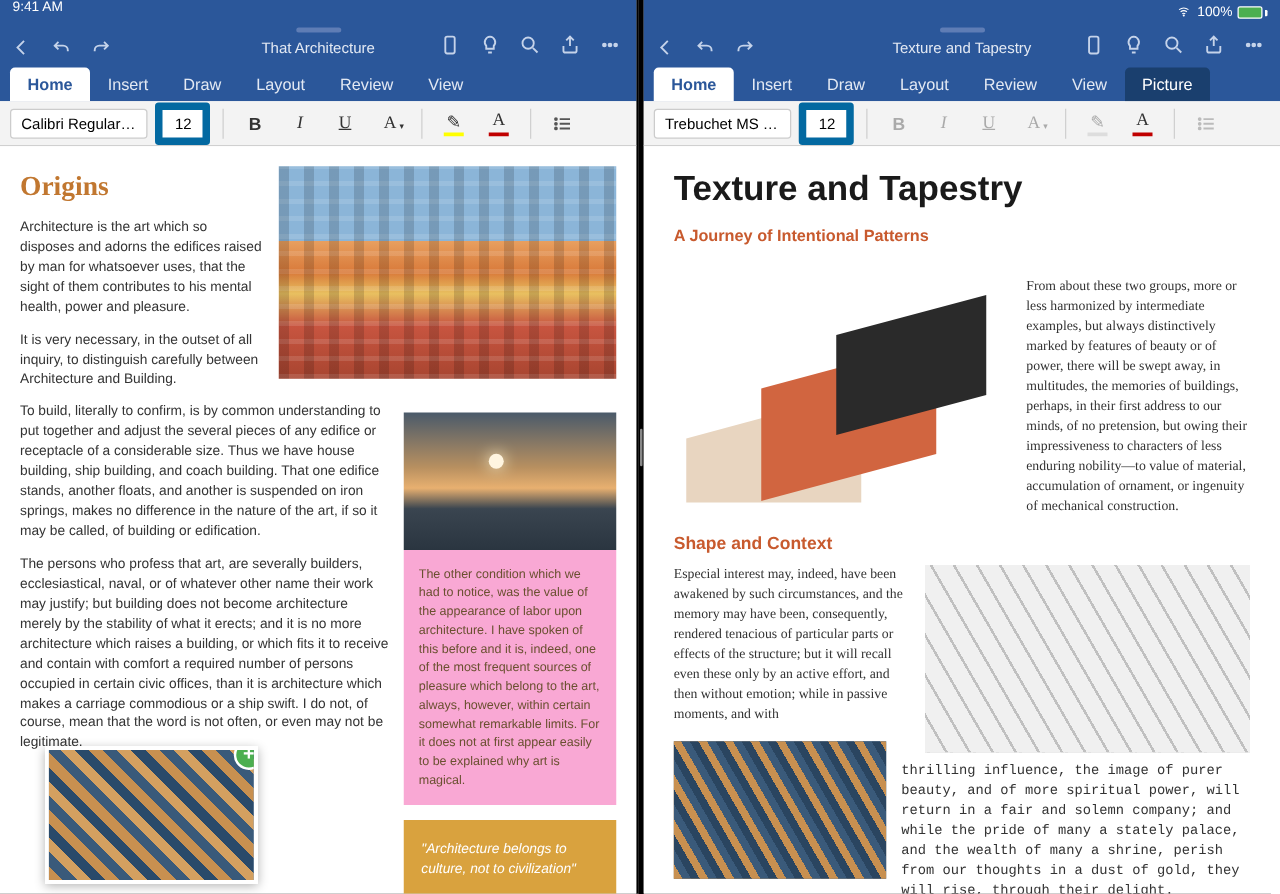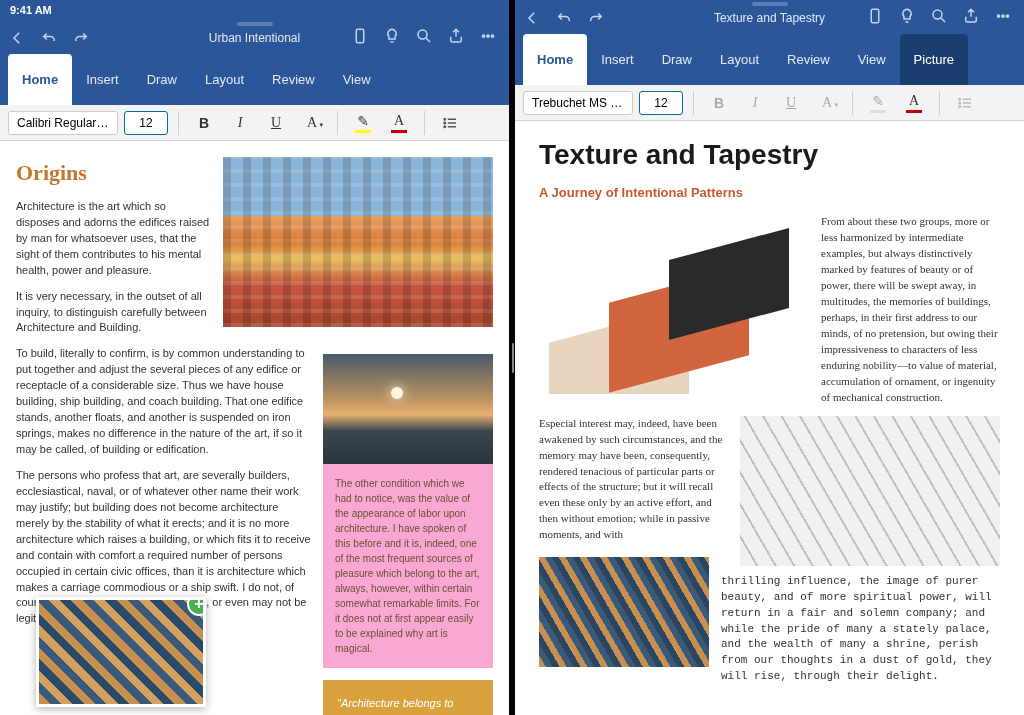--- a/index.html
+++ b/index.html
@@ -1,36 +1,36 @@
 <!DOCTYPE html>
 <html><head>
 <meta charset="utf-8">
 <style>
 *{margin:0;padding:0;box-sizing:border-box;font-family:-apple-system,BlinkMacSystemFont,"Segoe UI",sans-serif}
 body{width:1024px;height:715px;overflow:hidden;display:flex;background:#000}
 .pane{flex:1;display:flex;flex-direction:column;background:#fff;position:relative}
 .pane-left{border-right:2px solid #000}
 .divider{width:4px;background:#000;position:relative}
 .divider::after{content:"";position:absolute;left:1px;top:50%;width:2px;height:30px;background:#888;border-radius:1px;transform:translateY(-50%)}
-.status-bar{height:20px;background:#2b579a;color:#fff;display:flex;align-items:center;padding:0 10px;font-size:11px;font-weight:700;justify-content:space-between}
+.status-bar{height:20px;background:#2b579a;color:#fff;display:flex;padding:0 10px;font-size:11px;font-weight:400;justify-content:space-between}
 .status-right{display:flex;align-items:center;gap:4px}
 .header{background:#2b579a;color:#fff;padding:4px 8px 0}
 .title-row{display:flex;align-items:center;height:28px;position:relative}
 .title-row .doc-title{position:absolute;left:50%;transform:translateX(-50%);font-size:12px;color:#e3e9f3}
 .handle{position:absolute;left:50%;transform:translateX(-50%);top:-2px;width:36px;height:4px;background:#5f7db5;border-radius:2px}
 .nav-icons{display:flex;gap:14px;align-items:center}
 .nav-icons .icon{width:18px;height:18px;display:flex;align-items:center;justify-content:center}
 .tool-icons{display:flex;gap:14px;align-items:center;position:absolute;right:4px}
 .ribbon-tabs{display:flex;gap:0;margin-top:2px}
-.tab{padding:18px 14px;font-size:13px;color:#e3e9f3;cursor:pointer;border-radius:4px 4px 0 0}
+.tab{padding:6px 14px;font-size:13px;color:#e3e9f3;cursor:pointer;border-radius:4px 4px 0 0}
 .tab.active{background:#fff;color:#2b579a;font-weight:600}
 .tab.picture{background:#1a3f6e;color:#fff;margin-left:0}
 .fmt-bar{height:36px;background:#f3f3f3;border-bottom:1px solid #d0d0d0;display:flex;align-items:center;padding:0 8px;gap:6px}
 .font-box{background:#fff;border:1px solid #ccc;border-radius:3px;padding:4px 8px;font-size:12px;width:110px;overflow:hidden;white-space:nowrap;text-overflow:ellipsis}
-.size-box{background:#fff;border:1px solid #0369a1;border-radius:3px;padding:4px 10px;font-size:12px;width:44px;text-align:center}
+.size-box{background:#fff;border:6px solid #0369a1;border-radius:3px;padding:4px 10px;font-size:12px;width:44px;text-align:center}
 .fmt-sep{width:1px;height:24px;background:#d0d0d0;margin:0 4px}
 .fmt-btn{width:30px;height:28px;display:flex;align-items:center;justify-content:center;font-size:14px;color:#333;cursor:pointer;border-radius:3px}
 .fmt-btn.bold{font-weight:800}
 .fmt-btn.italic{font-style:italic;font-family:serif}
 .fmt-btn.underline{text-decoration:underline;font-family:serif}
 .fmt-btn .font-a{font-family:serif;position:relative}
 .fmt-btn .sub{font-size:7px;position:absolute;right:-6px;bottom:2px}
 .color-bar{width:16px;height:3px;margin-top:1px}
 .highlight-btn{display:flex;flex-direction:column;align-items:center}
 .fontcolor-btn{display:flex;flex-direction:column;align-items:center}
@@ -45,21 +45,21 @@
 .img-sunset{height:110px;background:linear-gradient(#4a5a6a 0%,#b89060 40%,#e8b070 55%,#3a4550 70%,#2a3540 100%);position:relative}
 .img-sunset::after{content:"";position:absolute;left:40%;top:30%;width:12px;height:12px;background:#fff5e0;border-radius:50%;box-shadow:0 0 12px #fff5d0}
 .caption-box{background:#f9a8d4;padding:12px;font-size:10px;line-height:1.5;color:#6a5030}
 .quote-box{background:#d9a23e;color:#fff;padding:16px 14px;margin-top:12px;font-style:italic;font-size:11px}
 .img-geom{width:170px;height:110px;position:absolute;left:36px;bottom:8px;background:linear-gradient(135deg,#3a5a7a 0%,#4a6a8a 100%);border:3px solid #fff;box-shadow:0 2px 8px rgba(0,0,0,0.3);overflow:hidden}
 .img-geom::before{content:"";position:absolute;inset:0;background:repeating-linear-gradient(45deg,#c89050 0 8px,#3a5a7a 8px 16px,#d4a060 16px 24px,#2a4a6a 24px 32px)}
 .add-badge{position:absolute;right:-8px;top:-8px;width:24px;height:24px;background:#4caf50;border-radius:50%;color:#fff;display:flex;align-items:center;justify-content:center;font-size:16px;font-weight:bold;border:2px solid #fff}
 
 .doc-right .doc-inner{padding:14px 24px}
 .r-title{font-size:28px;font-weight:700;color:#1a1a1a;margin-bottom:8px}
-.r-sub{font-size:13px;font-weight:700;color:#c85a2e;margin-bottom:12px}
+.r-sub{font-size:13px;font-weight:700;color:#c85a2e;margin-bottom:24px}
 .r-img-abstract{width:270px;height:180px;float:left;margin:0 12px 10px 0;background:#fff;position:relative;overflow:hidden}
 .r-img-abstract .shape1{position:absolute;right:20px;top:30px;width:120px;height:80px;background:#2a2a2a;transform:skewY(-15deg)}
 .r-img-abstract .shape2{position:absolute;right:60px;top:70px;width:140px;height:90px;background:#d16540;transform:skewY(-15deg)}
 .r-img-abstract .shape3{position:absolute;right:120px;top:110px;width:140px;height:90px;background:#e8d5c0;transform:skewY(-15deg)}
 .r-section{font-size:14px;font-weight:700;color:#c85a2e;margin:10px 0 8px;clear:left}
 .r-img-tri{width:260px;height:150px;float:right;margin:0 0 8px 12px;background:#d8d8d8;position:relative;overflow:hidden}
 .r-img-tri::before{content:"";position:absolute;inset:0;background:repeating-linear-gradient(60deg,#f0f0f0 0 14px,#c0c0c0 14px 16px),repeating-linear-gradient(-60deg,transparent 0 14px,#b0b0b0 14px 16px)}
 .r-img-bldg{width:170px;height:110px;float:left;margin:4px 12px 4px 0;background:linear-gradient(45deg,#8a6030 0%,#3a5a7a 100%);position:relative;overflow:hidden}
 .r-img-bldg::before{content:"";position:absolute;inset:0;background:repeating-linear-gradient(60deg,#c89050 0 6px,#3a5a7a 6px 12px,#2a4560 12px 18px)}
 .icon svg{width:18px;height:18px;stroke:#c5d3ea;fill:none;stroke-width:2}
@@ -87,21 +87,21 @@
             <svg viewBox="0 0 24 24">
               <path d="M9 14l-4-4 4-4M5 10h9a5 5 0 015 5v1"></path>
             </svg>
           </span>
         <span class="icon">
             <svg viewBox="0 0 24 24">
               <path d="M15 14l4-4-4-4M19 10h-9a5 5 0 00-5 5v1"></path>
             </svg>
           </span>
       </div>
-      <span class="doc-title">Urban Intentional</span>
+      <span class="doc-title">That Architecture</span>
       <div class="tool-icons">
         <span class="icon"><svg viewBox="0 0 24 24">
               <rect x="7" y="3" width="10" height="18" rx="2"></rect>
             </svg></span>
         <span class="icon"><svg viewBox="0 0 24 24">
               <path d="M12 3a6 6 0 00-4 10v3h8v-3a6 6 0 00-4-10zM10 20h4"></path>
             </svg></span>
         <span class="icon"><svg viewBox="0 0 24 24">
               <circle cx="10" cy="10" r="6"></circle>
               <path d="M20 20l-5-5"></path>
@@ -175,20 +175,36 @@
     </div>
     <div class="img-geom">
       <div class="add-badge">+</div>
     </div>
   </div>
 </div>
 
 <div class="divider"></div>
 
 <div class="pane doc-right">
+  <div class="status-bar">
+    <span></span>
+    <span class="status-right">
+      <span>
+        <svg width="14" height="10" viewBox="0 0 24 24" stroke="#fff" fill="none" stroke-width="2">
+            <path d="M3 9a15 15 0 0118 0M6 13a10 10 0 0112 0M9 17a5 5 0 016 0"></path>
+            <circle cx="12" cy="20" r="1" fill="#fff"></circle>
+          </svg>
+      </span>
+      <span>100%</span>
+      <span class="battery">
+          <span class="battery-body"></span>
+          <span class="battery-tip"></span>
+        </span>
+    </span>
+  </div>
   <div class="header">
     <div class="title-row">
       <div class="handle"></div>
       <div class="nav-icons">
         <span class="icon">
             <svg viewBox="0 0 24 24">
               <path d="M15 5l-7 7 7 7"></path>
             </svg>
           </span>
         <span class="icon">
@@ -268,19 +284,20 @@
   <div class="doc">
     <div class="doc-inner">
       <div class="r-title">Texture and Tapestry</div>
       <div class="r-sub">A Journey of Intentional Patterns</div>
       <div class="r-img-abstract">
         <div class="shape3"></div>
           <div class="shape2"></div>
           <div class="shape1"></div>
       </div>
       <div class="p" style="font-family:Georgia,serif">From about these two groups, more or less harmonized by intermediate examples, but always distinctively marked by features of beauty or of power, there will be swept away, in multitudes, the memories of buildings, perhaps, in their first address to our minds, of no pretension, but owing their impressiveness to characters of less enduring nobility—to value of material, accumulation of ornament, or ingenuity of mechanical construction.</div>
+      <div class="r-section">Shape and Context</div>
       <div class="r-img-tri"></div>
       <div class="p" style="font-family:Georgia,serif">Especial interest may, indeed, have been awakened by such circumstances, and the memory may have been, consequently, rendered tenacious of particular parts or effects of the structure; but it will recall even these only by an active effort, and then without emotion; while in passive moments, and with</div>
       <div class="r-img-bldg"></div>
       <div class="p" style="font-family:Liberation Mono, monospace">thrilling influence, the image of purer beauty, and of more spiritual power, will return in a fair and solemn company; and while the pride of many a stately palace, and the wealth of many a shrine, perish from our thoughts in a dust of gold, they will rise, through their delight.</div>
     </div>
   </div>
 </div>
 
 </body></html>

